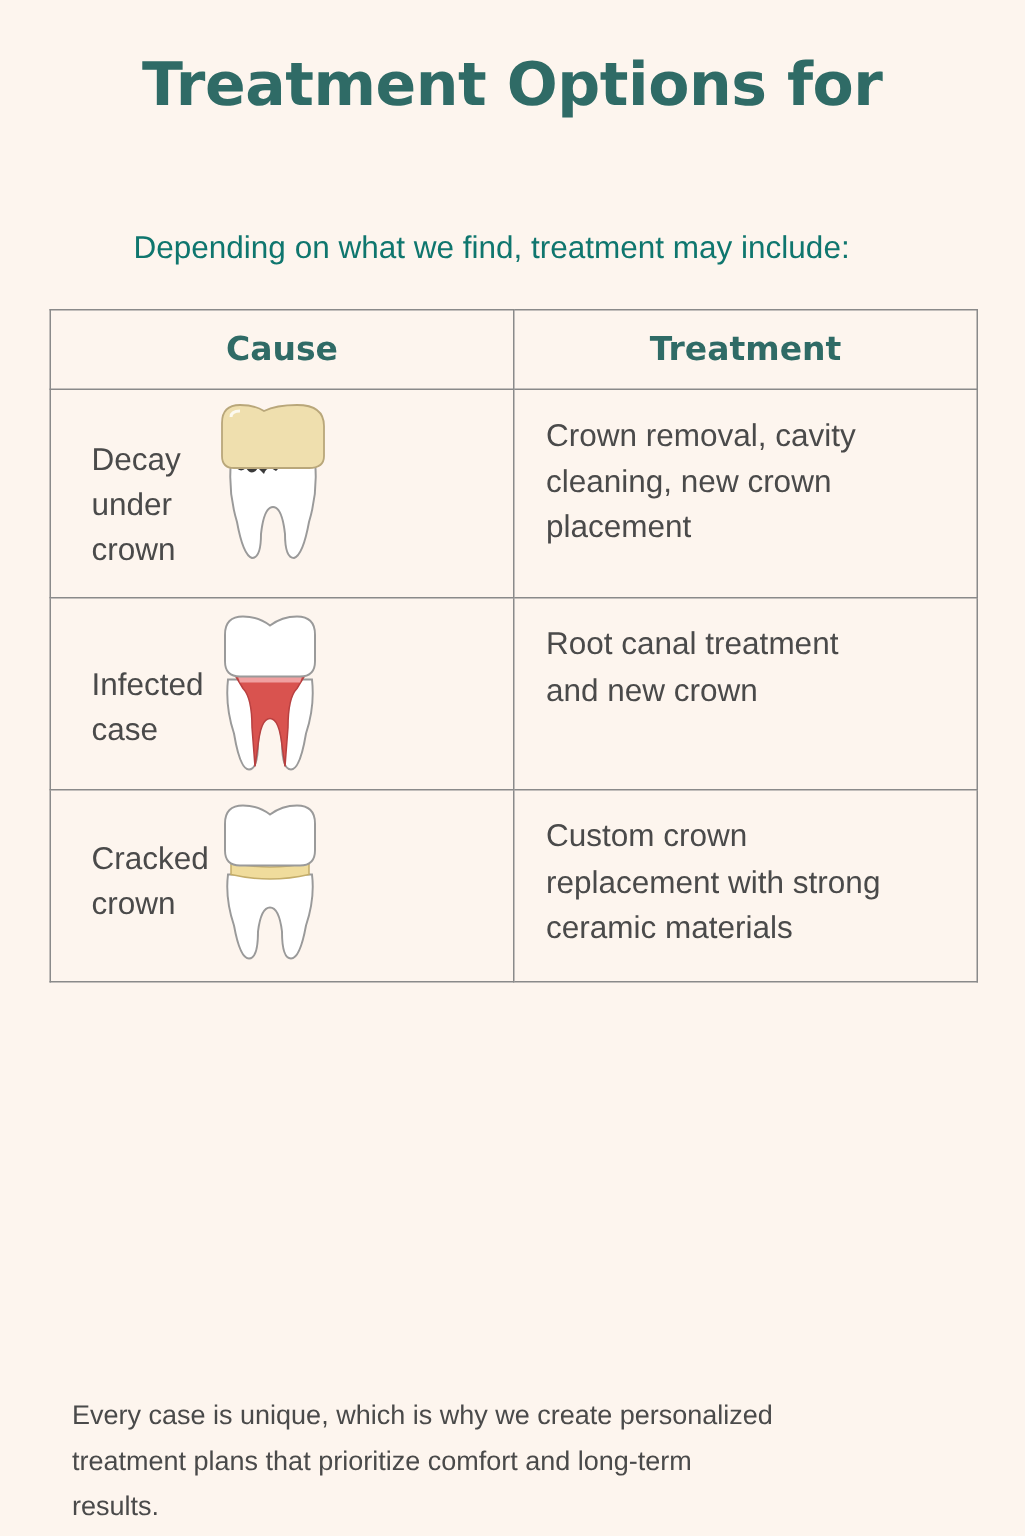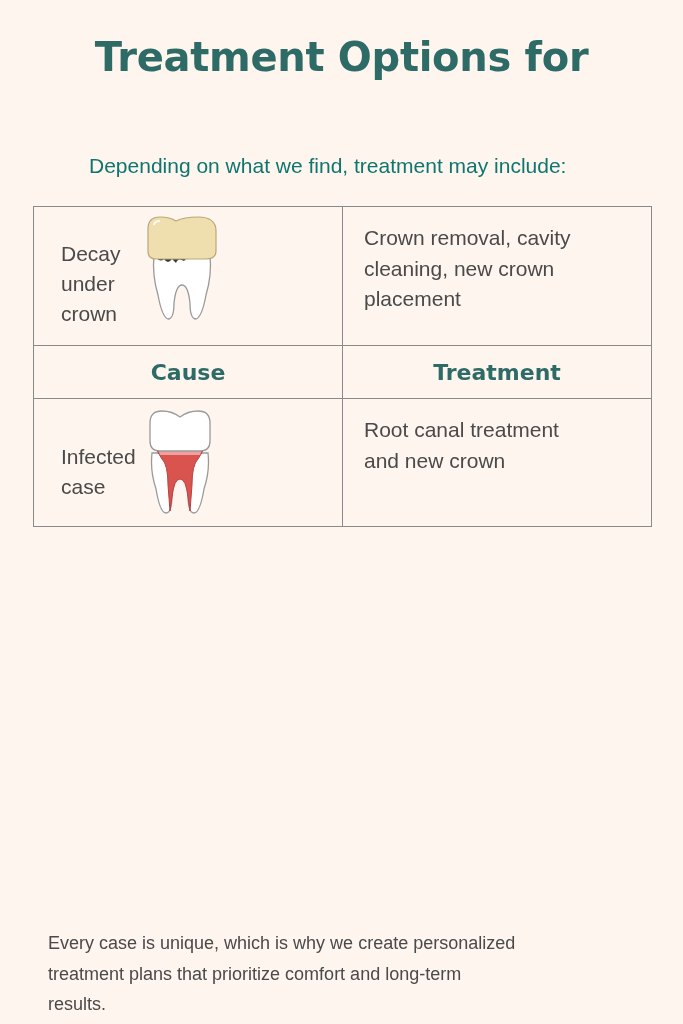--- a/index.html
+++ b/index.html
@@ -60,42 +60,42 @@
   <span>Treatment Options for</span>
 </div>
 <div class="subtitle">Depending on what we find, treatment may include:</div>
 
 <table class="grid">
   <colgroup>
       <col style="width:309px">
       <col style="width:309px">
     </colgroup>
   <tbody>
-      <tr style="height:139px">
+      <tr>
+    <th>Cause</th>
+    <th>Treatment</th>
+  </tr>
+
+  <tr style="height:139px">
     <td class="cause-cell">
       <div class="cause-label" style="top:32px">Decay
 under
 crown</div>
       <svg class="tooth" style="top:8px" width="76" height="112" viewBox="0 0 76 112">
         <path d="M10 40 Q8 60 14 80 Q18 102 24 104 Q30 104 30 88 Q32 70 38 70 Q44 70 46 88 Q46 104 52 104 Q58 102 62 80 Q68 60 66 40 Z" fill="#ffffff" stroke="#9a9a9a" stroke-width="1.3"></path>
         <path d="M12 42 Q16 48 20 44 Q24 50 28 44 L32 48 Q34 42 40 46 L44 42 Z" fill="#3a3a3a"></path>
         <path d="M4 14 Q4 2 16 2 Q26 2 32 6 Q40 2 54 2 Q72 2 72 16 L72 36 Q72 44 62 44 L12 44 Q4 44 4 36 Z" fill="#efdfae" stroke="#b9a77a" stroke-width="1.2"></path>
         <path d="M10 10 Q10 6 16 6" stroke="#ffffff" stroke-width="2" fill="none" opacity="0.8"></path>
       </svg>
     </td>
     <td>
       <div class="treat-text">Crown removal, cavity
 cleaning, new crown
 placement</div>
     </td>
-  </tr>
-
-  <tr>
-    <th>Cause</th>
-    <th>Treatment</th>
   </tr>
 
   <tr style="height:128px">
     <td class="cause-cell">
       <div class="cause-label" style="top:43px">Infected
 case</div>
       <svg class="tooth" style="top:10px" width="72" height="108" viewBox="0 0 72 108">
         <path d="M8 44 Q6 62 12 80 Q16 104 22 104 Q28 104 28 86 Q30 68 36 68 Q42 68 44 86 Q44 104 50 104 Q56 104 60 80 Q66 62 64 44 Z" fill="#ffffff" stroke="#9a9a9a" stroke-width="1.3"></path>
         <path d="M12 40 L60 40 L54 50 Q48 56 48 76 L46 102 L44 88 Q42 70 36 70 Q30 70 28 88 L26 102 L24 76 Q24 56 18 50 Z" fill="#d9534f" stroke="#b84040" stroke-width="1"></path>
         <path d="M14 40 L58 40 L56 46 L16 46 Z" fill="#f0a0a0"></path>
@@ -103,18 +103,34 @@
       </svg>
     </td>
     <td>
       <div class="treat-text">Root canal treatment
 and new crown</div>
     </td>
   </tr>
 
 
 
+  <tr style="height:128px">
+    <td class="cause-cell">
+      <div class="cause-label" style="top:31px">Cracked
+crown</div>
+      <svg class="tooth" style="top:8px" width="72" height="108" viewBox="0 0 72 108">
+        <path d="M8 48 Q6 64 12 82 Q16 104 22 104 Q28 104 28 86 Q30 70 36 70 Q42 70 44 86 Q44 104 50 104 Q56 104 60 82 Q66 64 64 48 Z" fill="#ffffff" stroke="#9a9a9a" stroke-width="1.3"></path>
+        <path d="M10 40 Q36 46 62 40 L62 48 Q36 54 10 48 Z" fill="#f0dc9c" stroke="#c4ad6a" stroke-width="1"></path>
+        <path d="M6 14 Q6 2 18 2 Q28 2 36 8 Q44 2 54 2 Q66 2 66 14 L66 32 Q66 42 56 42 L16 42 Q6 42 6 32 Z" fill="#ffffff" stroke="#9a9a9a" stroke-width="1.3"></path>
+      </svg>
+    </td>
+    <td>
+      <div class="treat-text">Custom crown
+replacement with strong
+ceramic materials</div>
+    </td>
+  </tr>
 </tbody>
   </table>
 
 <div class="footer">Every case is unique, which is why we create personalized
 treatment plans that prioritize comfort and long-term
 results.</div>
 
 </body></html>

